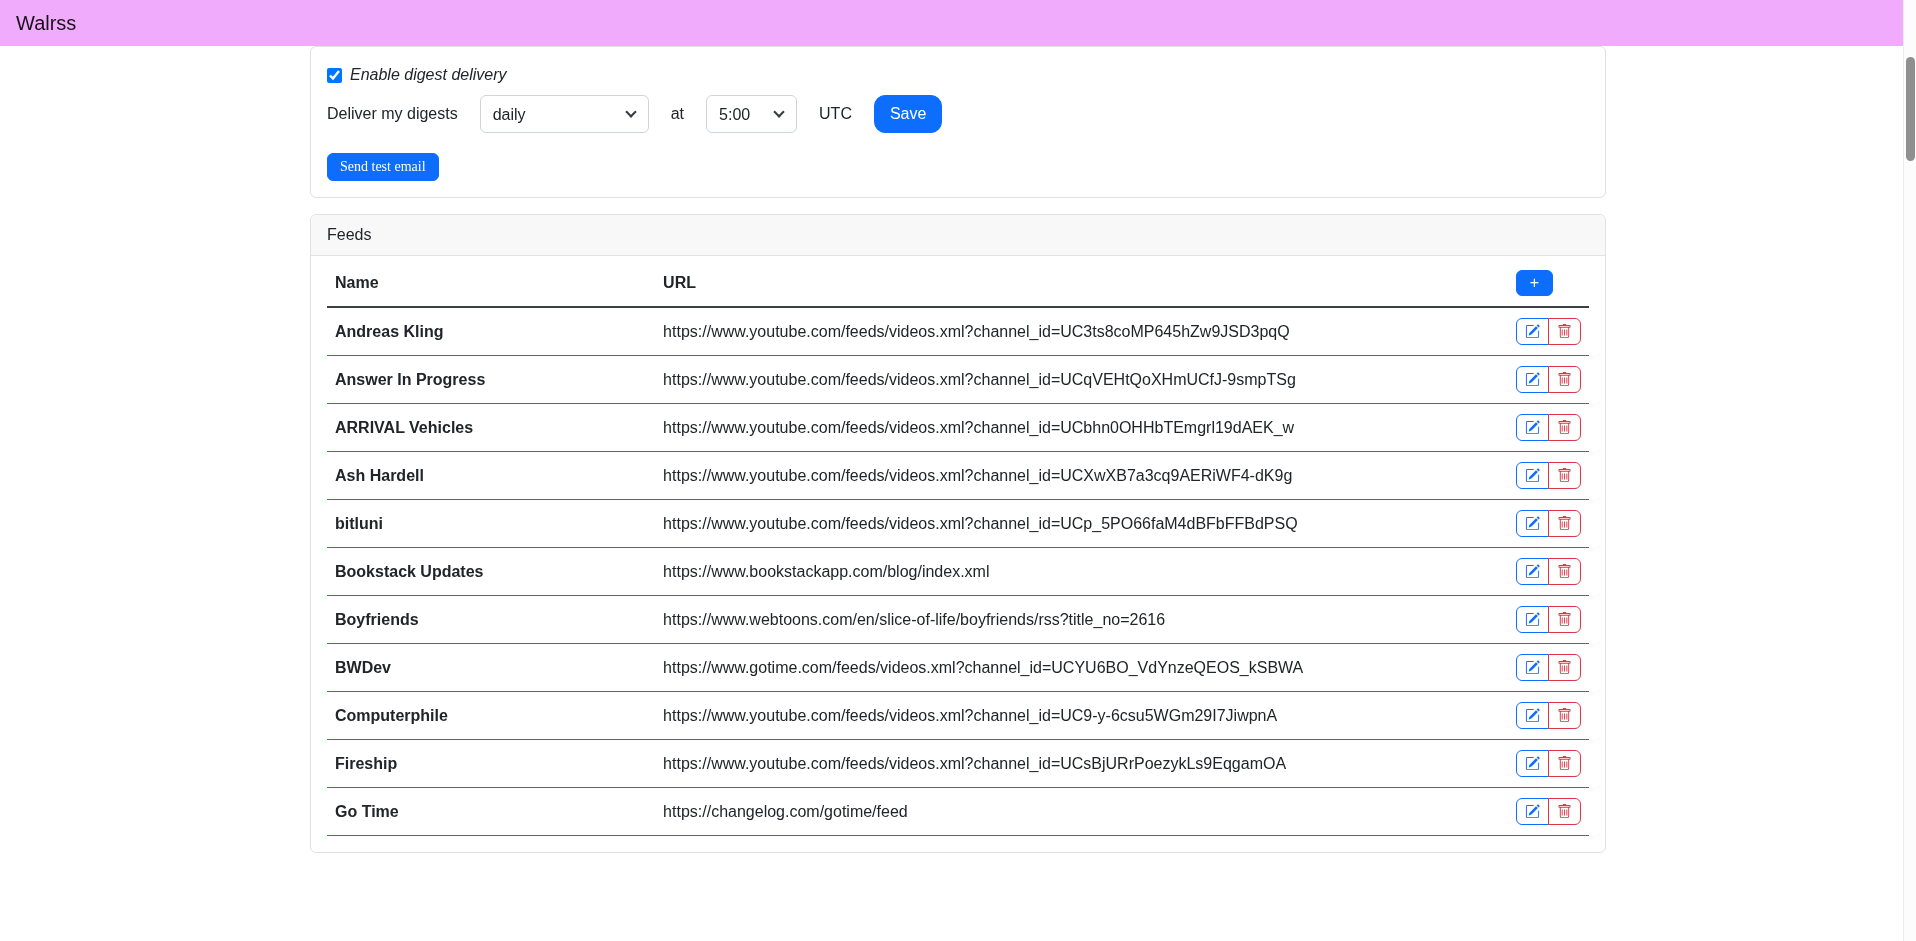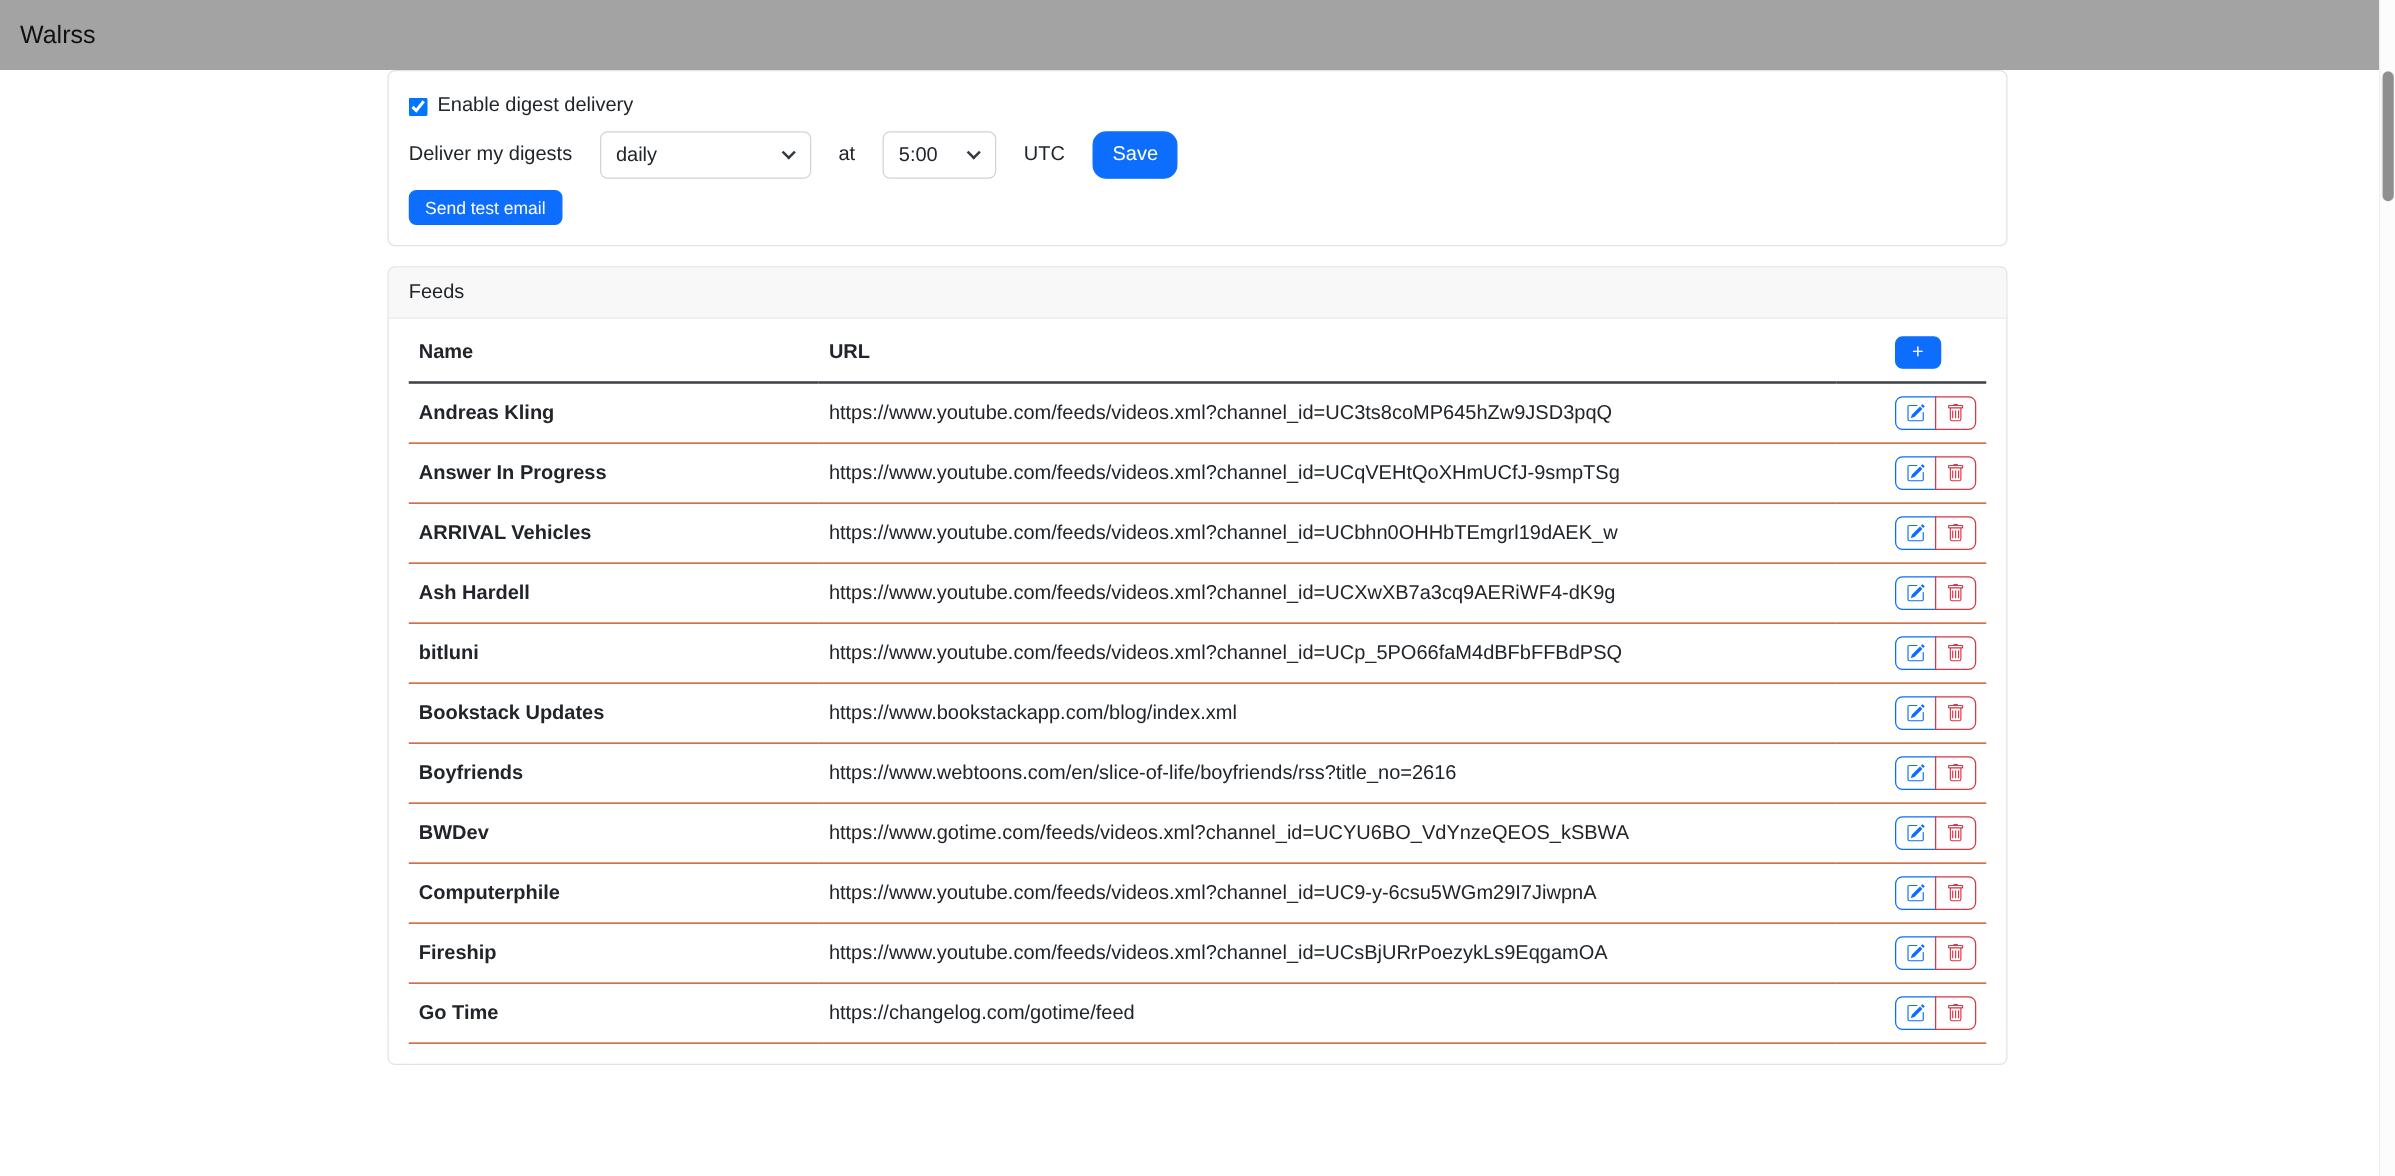--- a/index.html
+++ b/index.html
@@ -6,21 +6,21 @@
   html, body { margin: 0; padding: 0; }
   body {
     width: 1916px; height: 941px; overflow: hidden;
     font-family: "Liberation Sans", sans-serif;
     font-size: 16px; line-height: 1.5; color: #212529; background: #fff;
     position: relative;
   }
 
   
   .navbar {
-    height: 56px; background: #a3a3a3;
+    height: 46px; background: #f0abfc;
     display: flex; align-items: center; padding: 0 16px;
   }
   .navbar-brand {
     font-size: 20px; color: rgba(0,0,0,0.9); text-decoration: none; cursor: pointer;
   }
 
   
   .scrollbar {
     position: fixed; top: 0; right: 0; width: 13px; height: 941px;
     background: #fcfcfc; border-left: 1px solid #ececec; z-index: 50;
@@ -41,21 +41,21 @@
   }
   .card-header {
     background: #f8f8f9; padding: 8px 16px;
     border-bottom: 1px solid #e1e2e4; border-radius: 6px 6px 0 0;
   }
   .card-body { padding: 16px; }
 
   
   .form-check { display: flex; align-items: center; gap: 8px; margin-bottom: 8px; }
   .form-check input[type="checkbox"] { width: 15px; height: 15px; margin: 0; cursor: pointer; }
-  .form-check label { cursor: pointer; }
+  .form-check label { cursor: pointer; font-style: italic; }
   .controls-row { display: flex; align-items: center; gap: 22px; }
 
   .select-wrap { position: relative; display: inline-block; }
   .form-select {
     appearance: none; -webkit-appearance: none; -moz-appearance: none;
     font-family: inherit; font-size: 16px; color: #212529;
     background: #fff; border: 1px solid #ced4da; border-radius: 6px;
     height: 38px; padding: 6px 34px 6px 12px; cursor: pointer;
   }
   .form-select.freq { width: 169px; }
@@ -65,21 +65,21 @@
     border-right: 2px solid #343a40; border-bottom: 2px solid #343a40;
     transform: rotate(45deg); pointer-events: none;
   }
 
   .btn {
     font-family: inherit; cursor: pointer; border: 1px solid transparent;
     border-radius: 6px; display: inline-block;
   }
   .btn-primary { background: #0d6efd; border-color: #0d6efd; color: #fff; }
   .btn-save { font-size: 16px; padding: 6px 15px; height: 38px; border-radius: 11px; }
-  .btn-test { font-size: 14px; padding: 5px 12px; margin-top: 9px; }
+  .btn-test { font-size: 14px; padding: 5px 12px; margin-top: 20px; font-family: Liberation Serif, serif; }
   .btn-add  { font-size: 16px; padding: 3px 13px; margin-right: 28px; }
 
   
   .feeds-body { padding: 0 16px 16px 16px; }
   .table { width: 100%; border-collapse: collapse; font-size: 16px; }
   .table thead th {
     text-align: left; font-weight: 700; padding: 14px 8px 10px 8px;
     border-bottom: 2px solid #3c4044; vertical-align: middle;
   }
   .table tbody th, .table tbody td {

